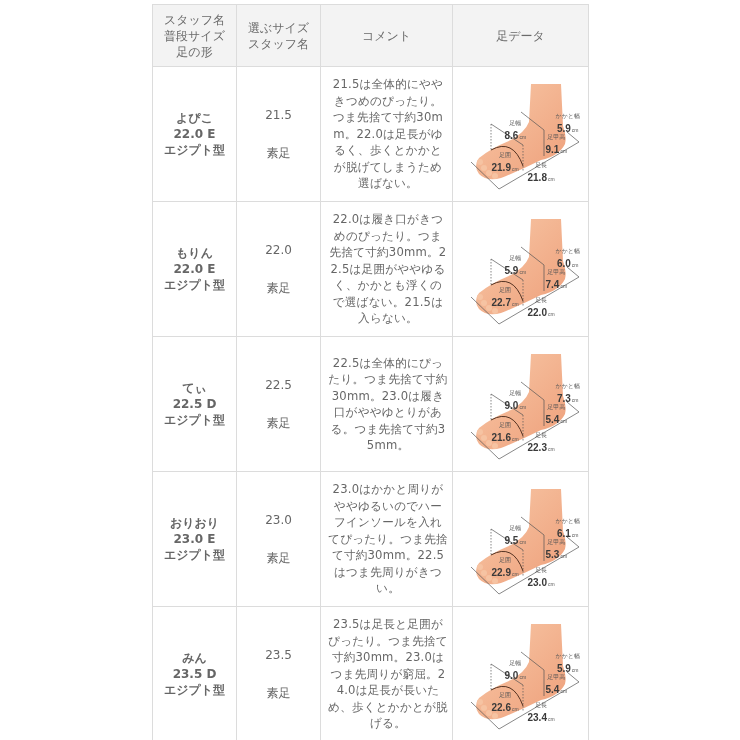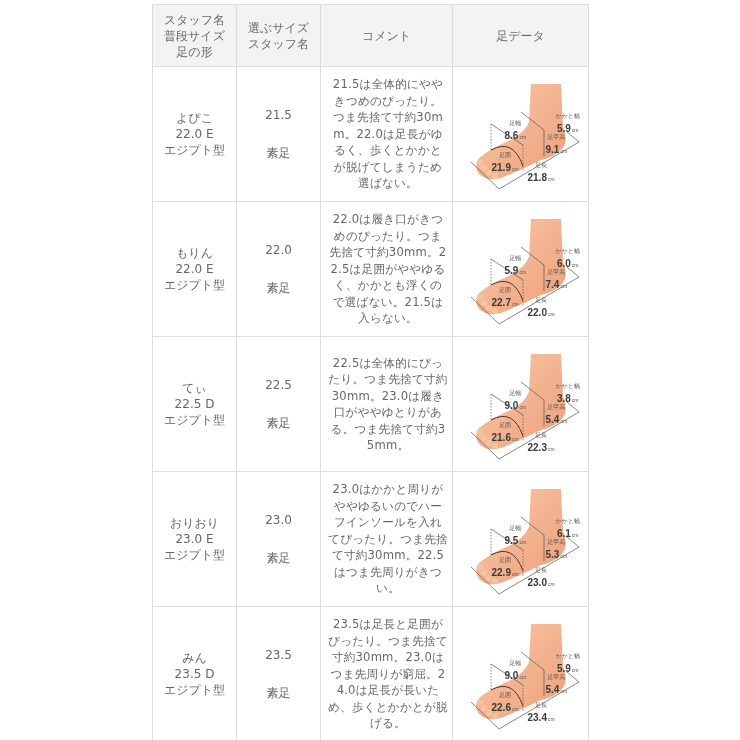--- a/index.html
+++ b/index.html
@@ -40,21 +40,21 @@
       height: 134px;
       font-size: 12px;
       line-height: 16px;
     }
     col.c1 { width: 84px; }
     col.c2 { width: 84px; }
     col.c3 { width: 132px; }
     col.c4 { width: 136px; }
 
     .hline { display: block; }
-    .staff-cell span { display: block; }
+    .staff-cell span { display: block; font-weight: bold; }
     .size-cell .size { display: block; margin-bottom: 22px; }
     .size-cell .style { display: block; }
     .comment-cell {
       text-align: left;
       padding: 0 4px 0 7px !important;
       font-size: 11.6px !important;
       line-height: 16.5px !important;
       letter-spacing: 0.2px;
       word-break: break-all;
       margin-top: 26px;
@@ -272,21 +272,21 @@
         <div class="lbl" style="left:31px;top:78px;">
           <span class="t">足囲</span>
           <span class="v">21.6</span><span class="u">cm</span>
         </div>
         <div class="lbl" style="left:67px;top:88px;">
           <span class="t">足長</span>
           <span class="v">22.3</span><span class="u">cm</span>
         </div>
         <div class="lbl" style="left:95px;top:39px;">
           <span class="t">かかと幅</span>
-          <span class="v">3.8</span><span class="u">cm</span>
+          <span class="v">7.3</span><span class="u">cm</span>
         </div>
         <div class="lbl" style="left:85px;top:60px;">
           <span class="t">足甲高</span>
           <span class="v">5.4</span><span class="u">cm</span>
         </div>
       </div>
     </td>
   </tr>
 
   <tr>

